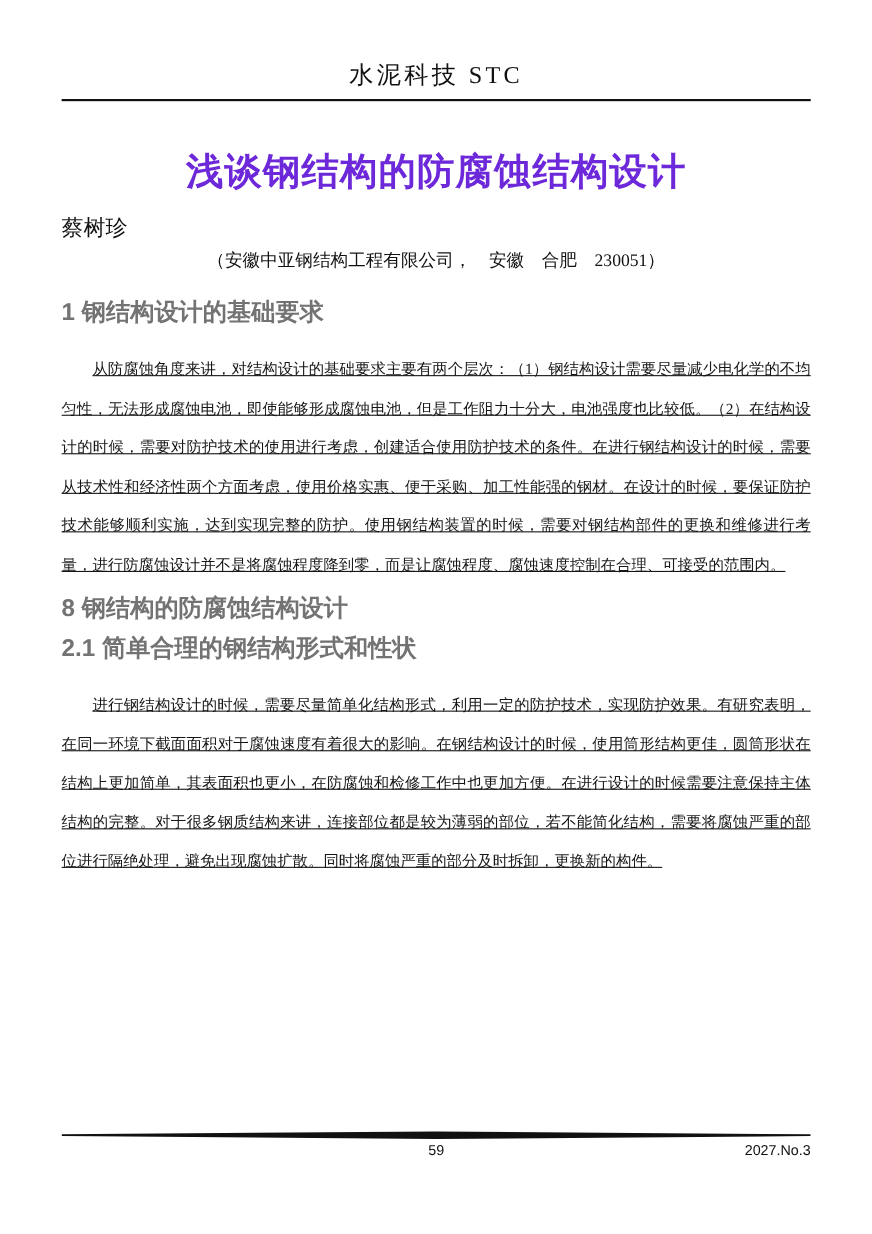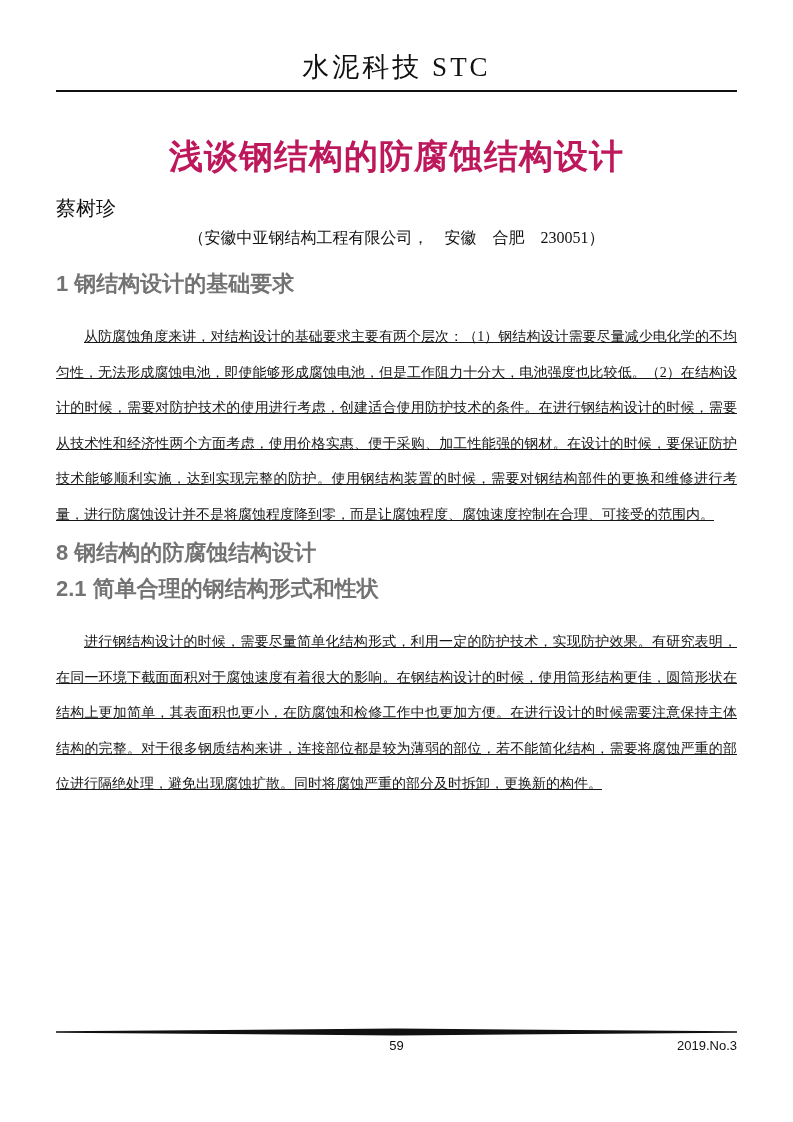--- a/index.html
+++ b/index.html
@@ -16,39 +16,39 @@
     box-sizing: border-box;
     padding: 0 56px;
     overflow: hidden;
     color: #111111;
     font-family: "Liberation Serif", serif;
   }
   .journal-name {
     margin-top: 54px;
     text-align: center;
     font-family: "Liberation Serif", serif;
-    font-size: 27px;
+    font-size: 22px;
     line-height: 27px;
     letter-spacing: 3px;
     color: #111111;
   }
   .header-rule {
     margin-top: 9px;
     height: 2px;
     background: #111111;
   }
   .article-title {
     margin: 43px 0 0 0;
     text-align: center;
     font-family: "Liberation Sans", sans-serif;
     font-weight: 700;
     font-size: 34px;
     line-height: 42px;
     letter-spacing: 1px;
-    color: #be185d;
+    color: #6d28d9;
   }
   .author-line {
     margin-top: 18px;
     text-align: left;
     font-size: 20px;
     line-height: 26px;
   }
   .affiliation-line {
     margin-top: 4px;
     text-align: center;
@@ -135,17 +135,17 @@
 
   <p class="body-para">进行钢结构设计的时候，需要尽量简单化结构形式，利用一定的防护技术，实现防护效果。有研究表明，在同一环境下截面面积对于腐蚀速度有着很大的影响。在钢结构设计的时候，使用筒形结构更佳，圆筒形状在结构上更加简单，其表面积也更小，在防腐蚀和检修工作中也更加方便。在进行设计的时候需要注意保持主体结构的完整。对于很多钢质结构来讲，连接部位都是较为薄弱的部位，若不能简化结构，需要将腐蚀严重的部位进行隔绝处理，避免出现腐蚀扩散。同时将腐蚀严重的部分及时拆卸，更换新的构件。</p>
 
 
   <div class="page-footer">
     <svg class="footer-rule-svg" viewBox="0 0 680 8" preserveAspectRatio="none" xmlns="http://www.w3.org/2000/svg">
       <polygon points="0,3.2 340,0.6 680,3.2 680,4.8 340,7.4 0,4.8" fill="#111111"></polygon>
     </svg>
     <div class="footer-meta">
       <span class="page-number">59</span>
-      <span class="issue-number">2019.No.3</span>
+      <span class="issue-number">2027.No.3</span>
     </div>
   </div>
 
 </div>
 
 </body></html>

